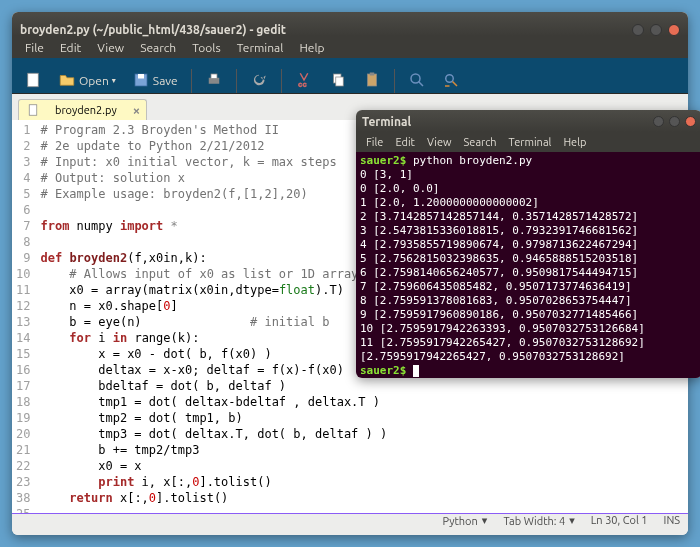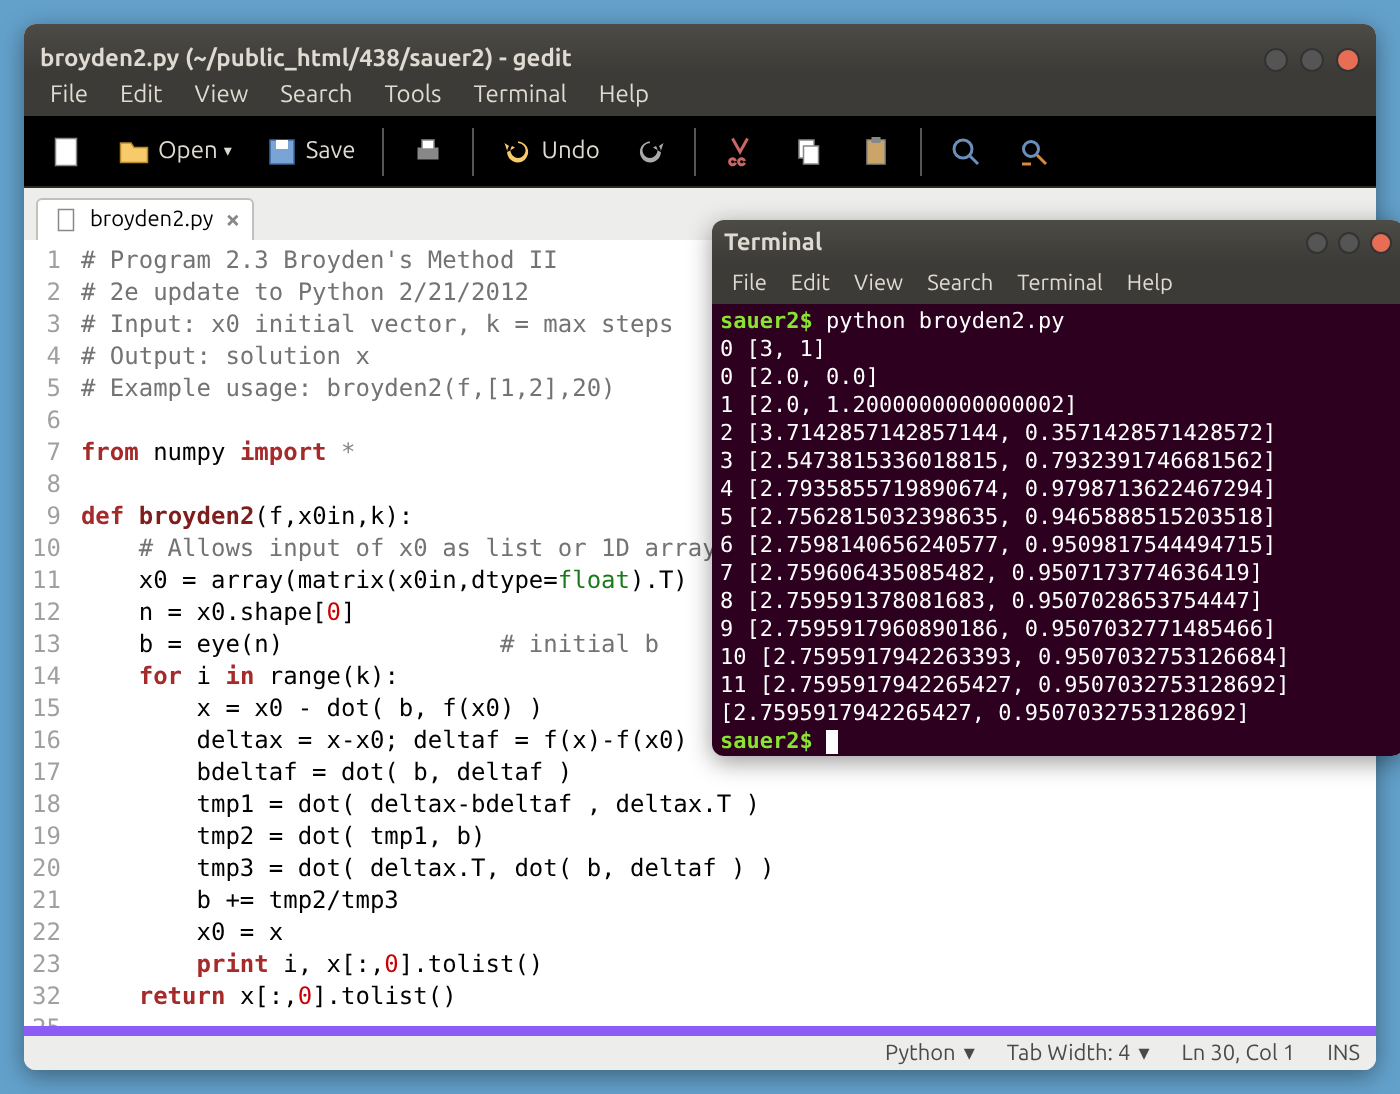--- a/index.html
+++ b/index.html
@@ -6,41 +6,41 @@
 body { font-family:"Ubuntu","DejaVu Sans",sans-serif; font-size:12px; background:#63a1cb; width:700px; height:547px; position:relative; overflow:hidden; }
 .window { position:absolute; background:#f2f1f0; border-radius:6px; box-shadow:0 3px 12px rgba(0,0,0,0.4); overflow:hidden; }
 .gedit { left:12px; top:12px; width:676px; height:523px; }
 .titlebar { background:linear-gradient(#4c4b46,#3c3b37); height:24px; color:#dfdbd2; display:flex; align-items:flex-end; padding:0 8px; font-size:12px; font-weight:bold; }
 .titlebar .title { flex:1; }
 .winbtns { display:flex; gap:6px; }
 .winbtn { width:12px; height:12px; border-radius:50%; background:#555; border:1px solid #333; }
 .winbtn.close { background:#e76d54; }
 .menubar { background:#3c3b37; height:22px; display:flex; align-items:center; padding:0 6px; gap:2px; color:#dfdbd2; font-size:12px; }
 .menuitem { padding:2px 7px; cursor:pointer; }
-.toolbar { background:#000000; height:36px; display:flex; align-items:center; padding:0 6px; gap:4px; border-bottom:1px solid #2a2926; }
+.toolbar { background:#0c4a6e; height:36px; display:flex; align-items:flex-end; padding:0 6px; gap:4px; border-bottom:1px solid #2a2926; }
 .tbtn { display:flex; align-items:center; gap:3px; padding:4px 6px; color:#dfdbd2; font-size:12px; border-radius:3px; cursor:pointer; }
 .tbtn svg { width:18px; height:18px; }
 .tsep { width:1px; height:24px; background:#555; margin:0 3px; }
 .arrow-down { font-size:8px; color:#dfdbd2; }
 .tabbar { background:#ededeb; height:26px; display:flex; align-items:flex-end; padding:0 6px; }
-.tab { background:#ffffff; border:1px solid #c0c0bc; border-bottom:none; border-radius:3px 3px 0 0; padding:3px 6px 3px 8px; display:flex; align-items:center; gap:6px; font-size:11px; }
+.tab { background:#fef9c3; border:1px solid #c0c0bc; border-bottom:none; border-radius:3px 3px 0 0; padding:3px 6px 3px 8px; display:flex; align-items:center; gap:16px; font-size:11px; }
 .tab .ticon { width:12px; height:12px; }
 .tab .tclose { color:#888; font-size:13px; font-weight:bold; cursor:pointer; }
 .editor { background:#fff; display:flex; height:404px; font-family:"DejaVu Sans Mono",monospace; font-size:12px; line-height:16px; }
 .gutter { text-align:right; padding:2px 6px 2px 4px; color:#a0a0a0; user-select:none; }
 .gutter div { height:16px; }
 .code { flex:1; padding:2px 4px; white-space:pre; color:#000; overflow:hidden; }
 .code div { height:16px; }
 .c-comment { color:#737373; }
 .c-kw { color:#a52a2a; font-weight:bold; }
 .c-star { color:#888; }
 .c-def { color:#7f1d1d; font-weight:bold; }
 .c-num { color:#c80000; }
 .c-type { color:#1a7a1a; }
-.statusbar { position:absolute; bottom:0; left:0; right:0; height:22px; background:#ededeb; border-top:5px solid #8b5cf6; display:flex; align-items:center; justify-content:flex-end; font-size:11px; color:#4a4a4a; padding:0 8px; gap:16px; }
+.statusbar { position:absolute; bottom:0; left:0; right:0; height:22px; background:#ededeb; border-top:1px solid #8b5cf6; display:flex; align-items:flex-start; justify-content:flex-end; font-size:11px; color:#4a4a4a; padding:0 8px; gap:16px; }
 .statusbar .seg { display:flex; align-items:center; gap:4px; }
 .terminal { left:356px; top:110px; width:346px; height:268px; border-radius:6px; }
 .termtitle { background:linear-gradient(#4c4b46,#3c3b37); height:22px; color:#dfdbd2; display:flex; align-items:center; padding:0 6px; font-size:12px; font-weight:bold; }
 .termtitle .title { flex:1; }
 .termwinbtns { display:flex; gap:5px; }
 .twbtn { width:11px; height:11px; border-radius:50%; border:1px solid #333; }
 .twbtn.min { background:#555; }
 .twbtn.max { background:#555; }
 .twbtn.cl { background:#e76d54; }
 .termmenu { background:#3c3b37; height:20px; display:flex; align-items:center; padding:0 4px; color:#dfdbd2; font-size:11px; }
@@ -93,26 +93,20 @@
     <div class="tsep"></div>
     <div class="tbtn">
         <svg viewBox="0 0 24 24">
           <rect x="5" y="9" width="14" height="8" fill="#888"></rect>
           <rect x="8" y="4" width="8" height="6" fill="#fff" stroke="#888"></rect>
         </svg>
       </div>
     <div class="tsep"></div>
     <div class="tbtn">
         <svg viewBox="0 0 24 24">
-          <path d="M12 5a7 7 0 1 1-6 3l-3-2 2 6 5-3-2-1a5 5 0 1 0 4-2z" fill="#f7cb6a"></path>
-        </svg>
-        <span>Undo</span>
-      </div>
-    <div class="tbtn">
-        <svg viewBox="0 0 24 24">
           <path d="M12 5a7 7 0 1 0 6 3l3-2-2 6-5-3 2-1a5 5 0 1 1-4-2z" fill="#aaa"></path>
         </svg>
       </div>
     <div class="tsep"></div>
     <div class="tbtn">
         <svg viewBox="0 0 24 24">
           <path d="M7 3l5 9 5-9M9 18a2 2 0 1 0 0 1M15 18a2 2 0 1 0 0 1" stroke="#c66" fill="none" stroke-width="2"></path>
         </svg>
       </div>
     <div class="tbtn">
@@ -168,21 +162,21 @@
         <div>14</div>
         <div>15</div>
         <div>16</div>
         <div>17</div>
         <div>18</div>
         <div>19</div>
         <div>20</div>
         <div>21</div>
         <div>22</div>
         <div>23</div>
-        <div>32</div>
+        <div>38</div>
         <div>25</div>
         <div>26</div>
       </div>
     <div class="code" id="code"><div><span class="c-comment"># Program 2.3 Broyden's Method II</span></div><div><span class="c-comment"># 2e update to Python 2/21/2012</span></div><div><span class="c-comment"># Input: x0 initial vector, k = max steps</span></div><div><span class="c-comment"># Output: solution x</span></div><div><span class="c-comment"># Example usage: broyden2(f,[1,2],20)</span></div><div>&nbsp;</div><div><span class="c-kw">from</span> numpy <span class="c-kw">import</span> <span class="c-star">*</span></div><div>&nbsp;</div><div><span class="c-kw">def</span> <span class="c-def">broyden2</span>(f,x0in,k):</div><div>    <span class="c-comment"># Allows input of x0 as list or 1D array</span></div><div>    x0 = array(matrix(x0in,dtype=<span class="c-type">float</span>).T)</div><div>    n = x0.shape[<span class="c-num">0</span>]</div><div>    b = eye(n)               <span class="c-comment"># initial b</span></div><div>    <span class="c-kw">for</span> i <span class="c-kw">in</span> range(k):</div><div>        x = x0 - dot( b, f(x0) )</div><div>        deltax = x-x0; deltaf = f(x)-f(x0)</div><div>        bdeltaf = dot( b, deltaf )</div><div>        tmp1 = dot( deltax-bdeltaf , deltax.T )</div><div>        tmp2 = dot( tmp1, b)</div><div>        tmp3 = dot( deltax.T, dot( b, deltaf ) )</div><div>        b += tmp2/tmp3</div><div>        x0 = x</div><div>        <span class="c-kw">print</span> i, x[:,<span class="c-num">0</span>].tolist()</div><div>    <span class="c-kw">return</span> x[:,<span class="c-num">0</span>].tolist()</div><div>&nbsp;</div><div><span class="c-kw">def</span> <span class="c-def">myF</span>(x):</div></div>
   </div>
   <div class="statusbar">
     <div class="seg">
         <span>Python</span> 
         <span>▾</span>
       </div>

